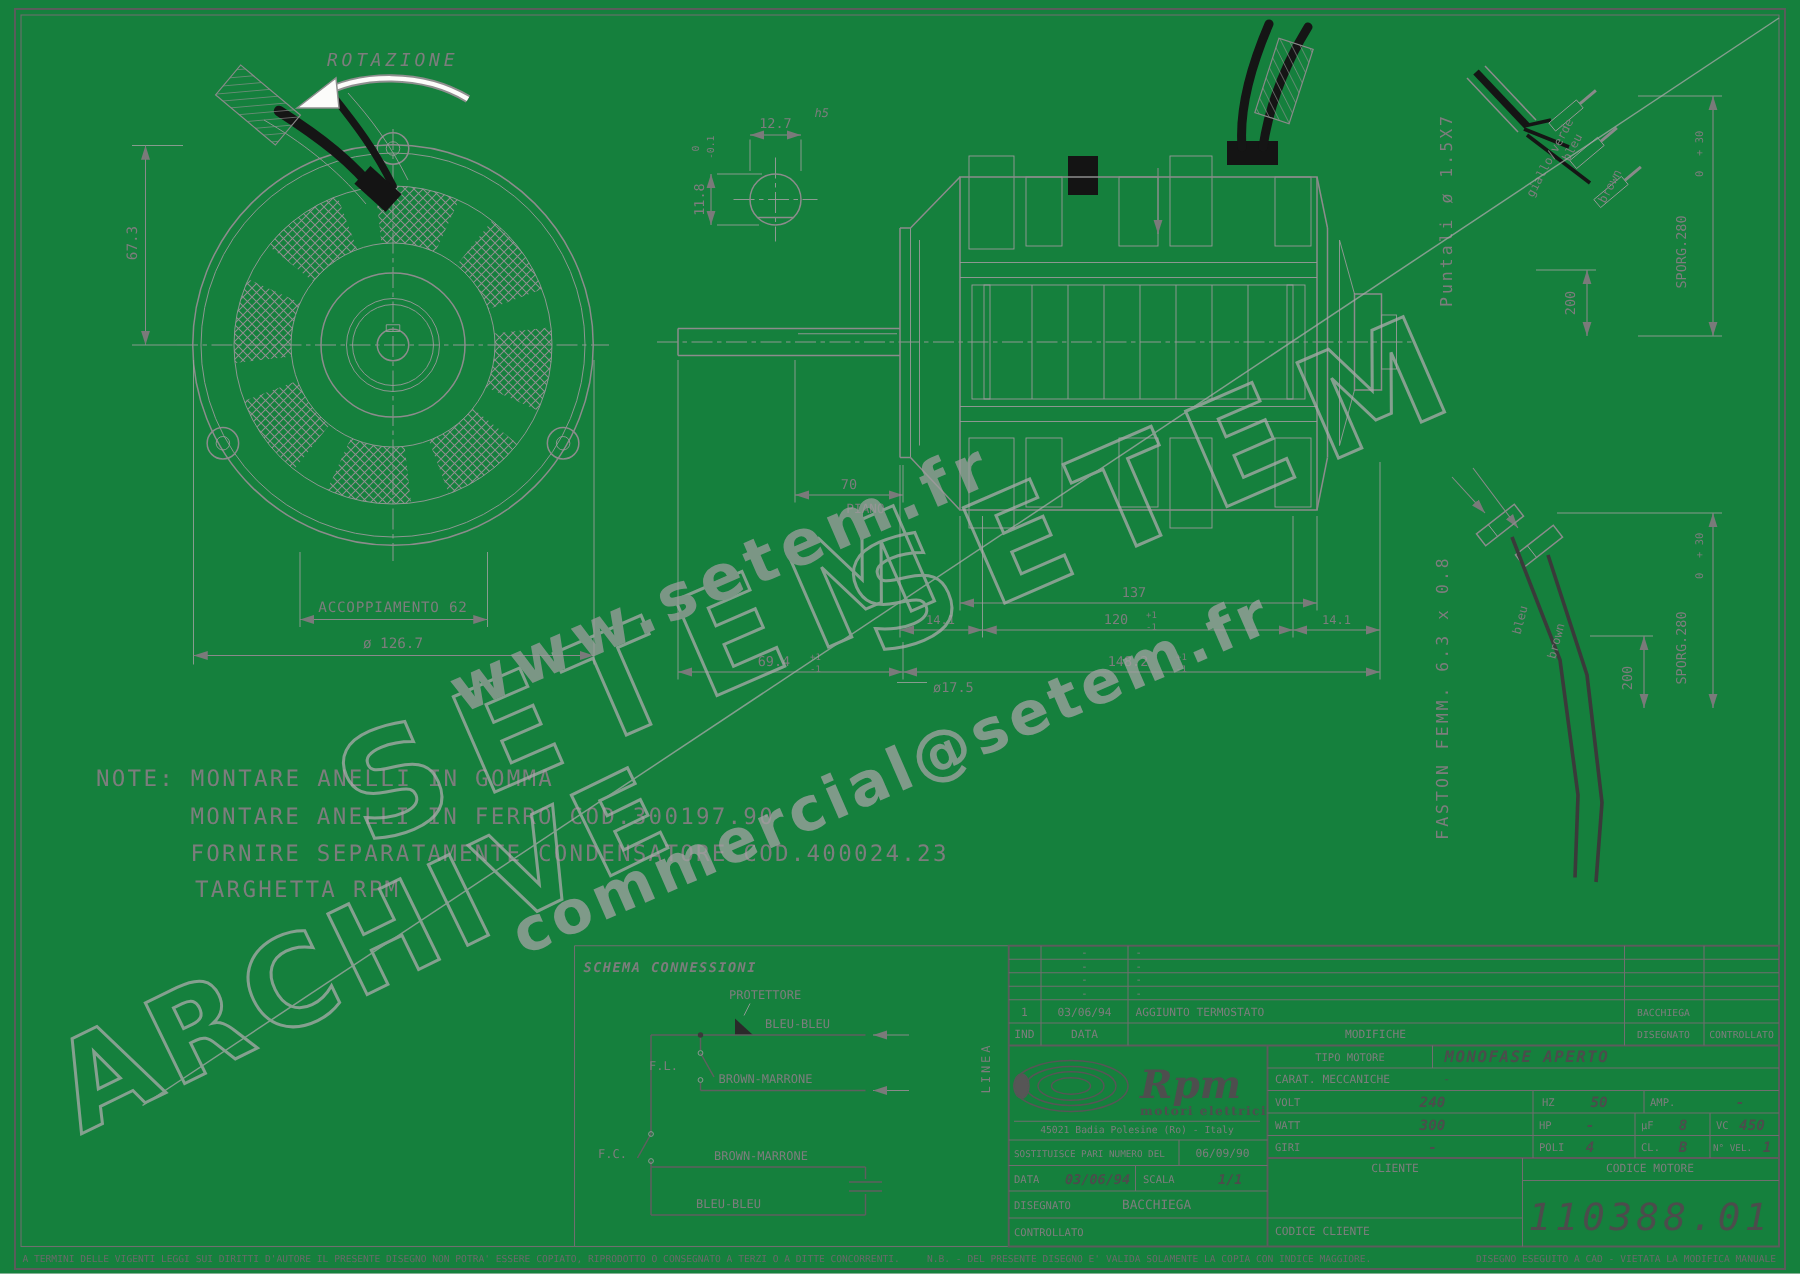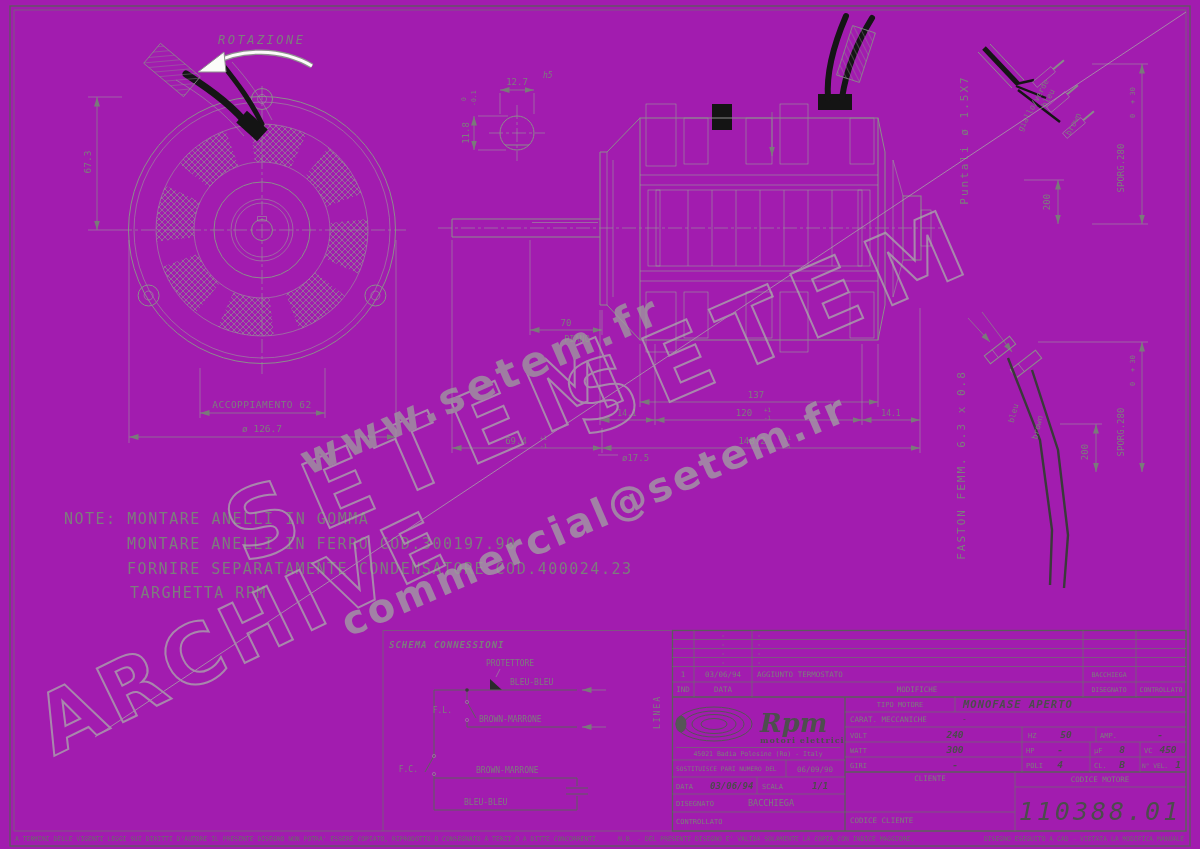--- a/index.html
+++ b/index.html
@@ -1,16 +1,16 @@
 <!DOCTYPE html>
 <html><head>
 <meta charset="utf-8">
 <style>
   html,body{margin:0;padding:0;background:#d8d8d8;}
-  .sheet{position:relative;width:1200px;height:849px;margin:0 auto;background:#a21caf;overflow:hidden;
+  .sheet{position:relative;width:1200px;height:849px;margin:0 auto;background:#15803d;overflow:hidden;
          font-family:"DejaVu Sans Mono",monospace;}
   svg{position:absolute;left:0;top:0;}
   text{user-select:none;}
   .cad{font-family:"DejaVu Sans Mono",monospace;fill:#7d7d7d;}
   .cadk{font-family:"DejaVu Sans Mono",monospace;fill:#4c4c4c;}
   .it{font-style:italic;}
   .b{font-weight:bold;}
   .ln{stroke:#8c8c8c;stroke-width:1;fill:none;}
   .thin{stroke:#9a9a9a;stroke-width:0.6;fill:none;}
   .dim{stroke:#8a8a8a;stroke-width:0.7;fill:none;}

